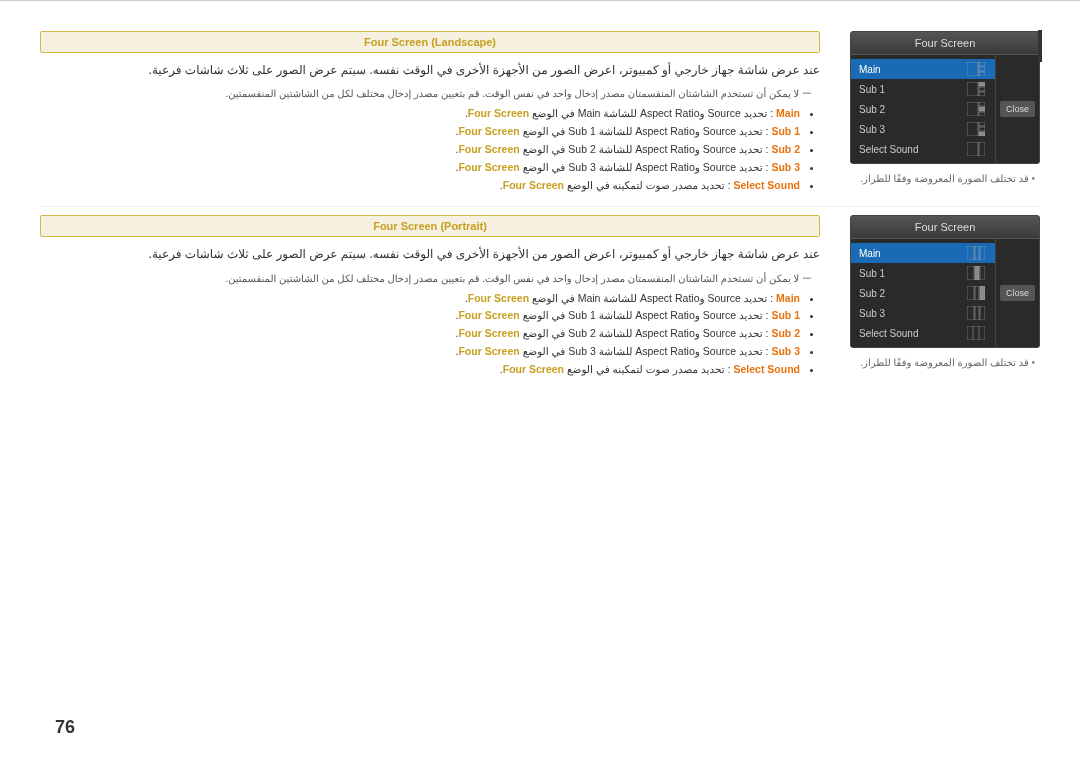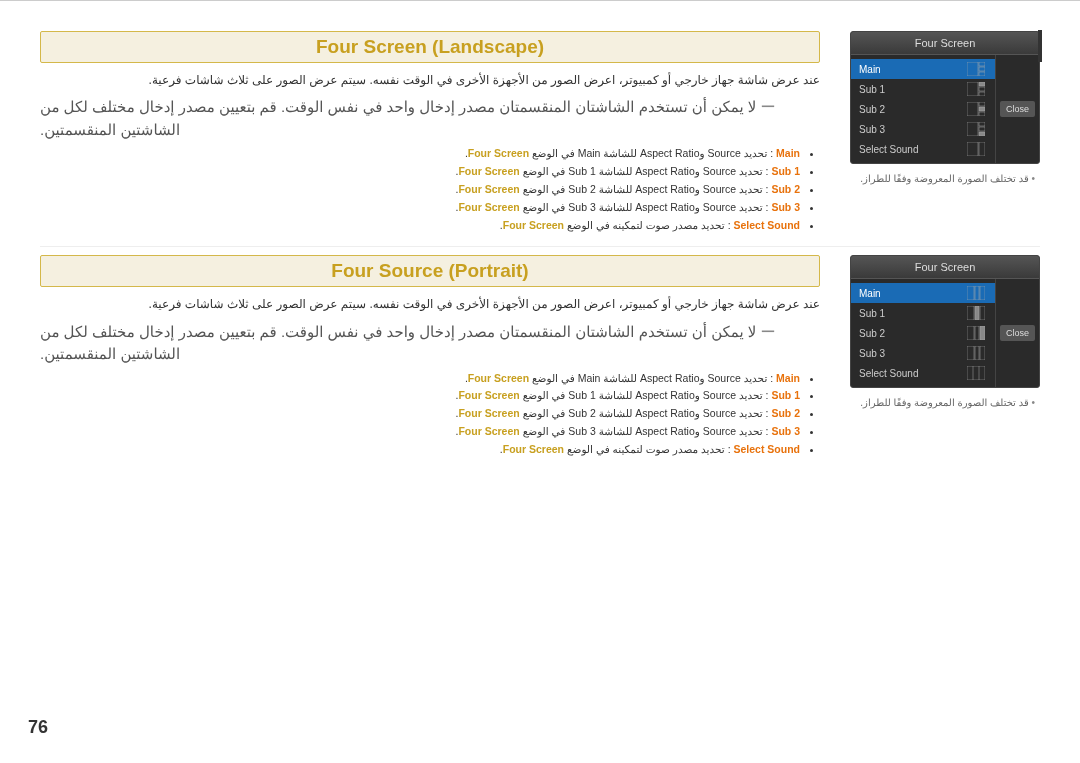--- a/index.html
+++ b/index.html
@@ -25,21 +25,21 @@
       width: 100%;
       height: 1px;
       background: #ccc;
       margin-bottom: 20px;
     }
 
     
     .page-number {
       position: absolute;
       bottom: 25px;
-      left: 28px;
+      left: 55px;
       font-size: 18px;
       font-weight: bold;
       color: #333;
     }
 
     .section {
       display: flex;
       flex-direction: row;
       gap: 20px;
       align-items: flex-start;
@@ -47,47 +47,47 @@
 
     .section-content {
       flex: 1;
       direction: rtl;
       text-align: right;
     }
 
     .section-title {
       text-align: center;
       margin-bottom: 8px;
-      font-size: 19px;
+      font-size: 11px;
       font-weight: bold;
       color: #c8a020;
       background: #f5f0e0;
       padding: 4px 20px;
       display: inline-block;
       border: 1px solid #d4b84a;
       border-radius: 2px;
       width: 100%;
     }
 
     .section-intro {
       font-size: 12px;
       color: #333;
       margin-bottom: 6px;
       line-height: 1.6;
       direction: rtl;
       text-align: right;
     }
 
     .note-line {
-      font-size: 15px;
+      font-size: 10px;
       color: #555;
       margin-bottom: 4px;
       line-height: 1.5;
       direction: rtl;
-      text-align: left;
+      text-align: right;
       padding-right: 8px;
     }
 
     .note-line::before {
       content: "ー ";
       color: #888;
     }
 
     .bullet-list {
       list-style: disc;
@@ -346,21 +346,21 @@
         </div>
       </div>
       <p class="bottom-note">قد تختلف الصورة المعروضة وفقًا للطراز.</p>
     </div>
   </div>
 
   <div class="section-divider"></div>
 
   <div class="section">
     <div class="section-content">
-      <div class="section-title">Four Source (Portrait)</div>
+      <div class="section-title">Four Screen (Portrait)</div>
       <p class="section-intro">عند عرض شاشة جهاز خارجي أو كمبيوتر، اعرض الصور من الأجهزة الأخرى في الوقت نفسه. سيتم عرض الصور على ثلاث شاشات فرعية.</p>
       <p class="note-line">لا يمكن أن تستخدم الشاشتان المنقسمتان مصدر إدخال واحد في نفس الوقت. قم بتعيين مصدر إدخال مختلف لكل من الشاشتين المنقسمتين.</p>
       <ul class="bullet-list">
         <li>
           <span class="highlight-orange">Main</span>
           <span>: تحديد Source وAspect Ratio للشاشة Main في الوضع <span class="highlight-gold">Four Screen</span>.</span>
         </li>
         <li>
           <span class="highlight-orange">Sub 1</span>
           <span>: تحديد Source وAspect Ratio للشاشة Sub 1 في الوضع <span class="highlight-gold">Four Screen</span>.</span>

